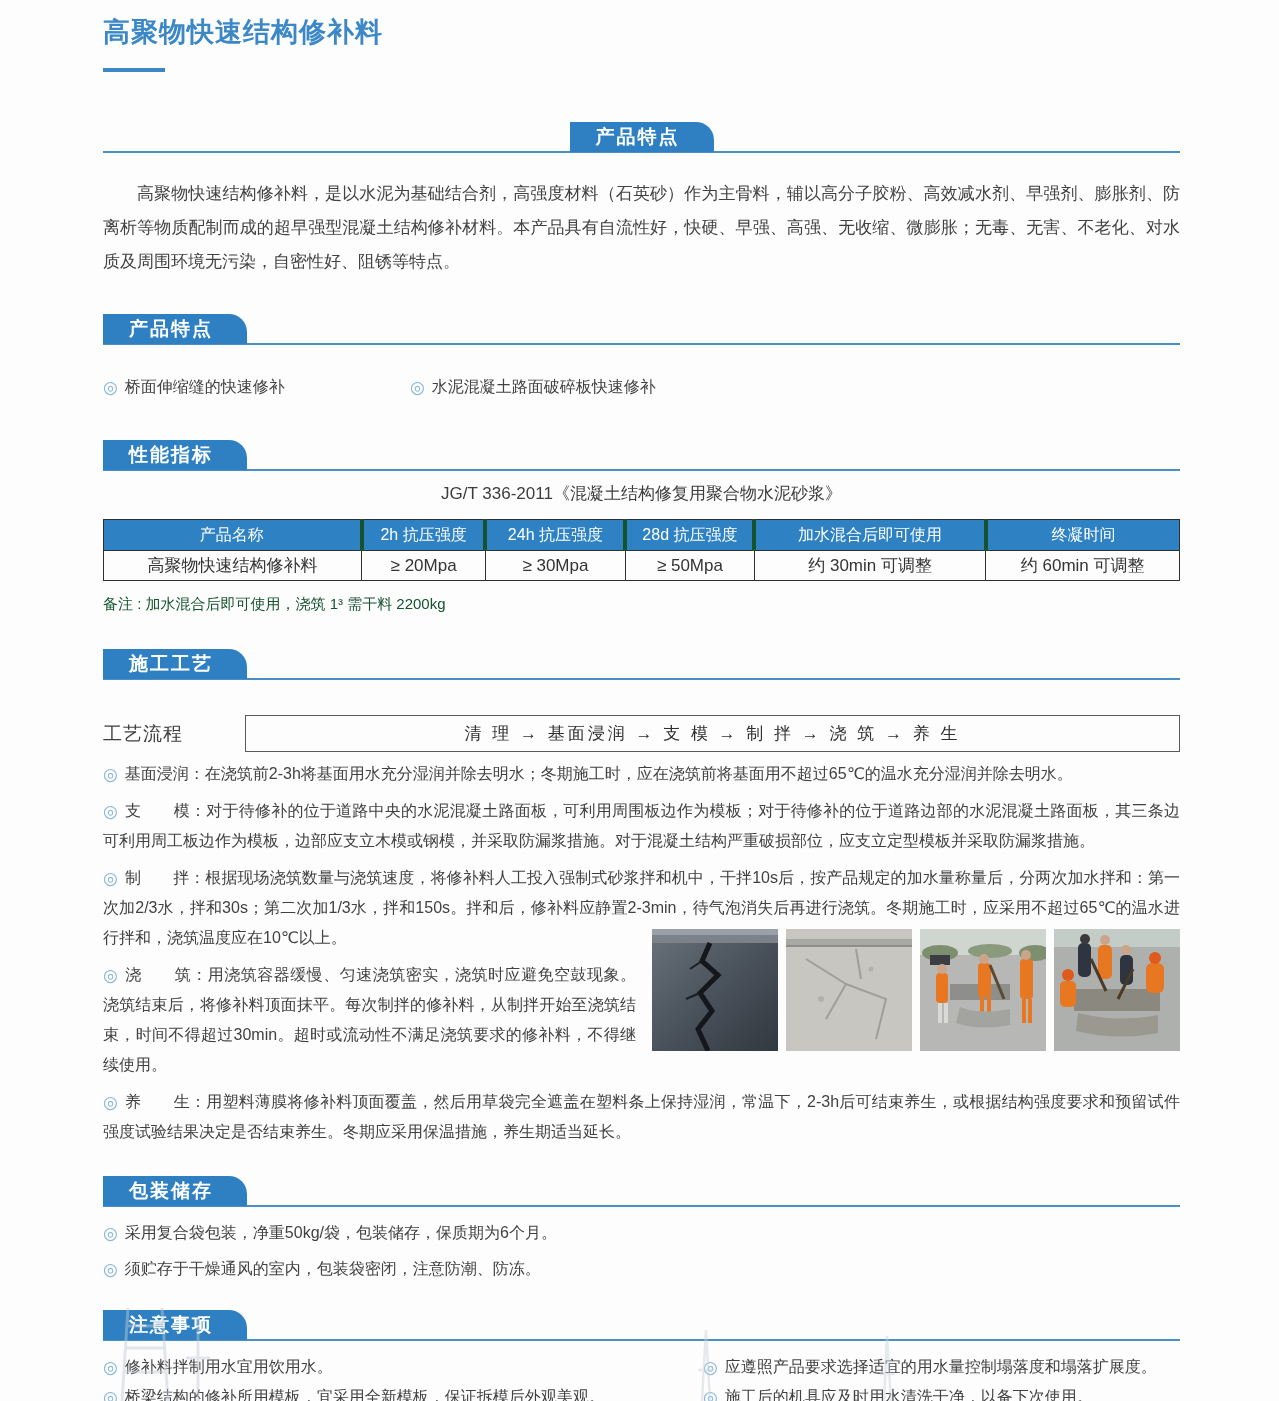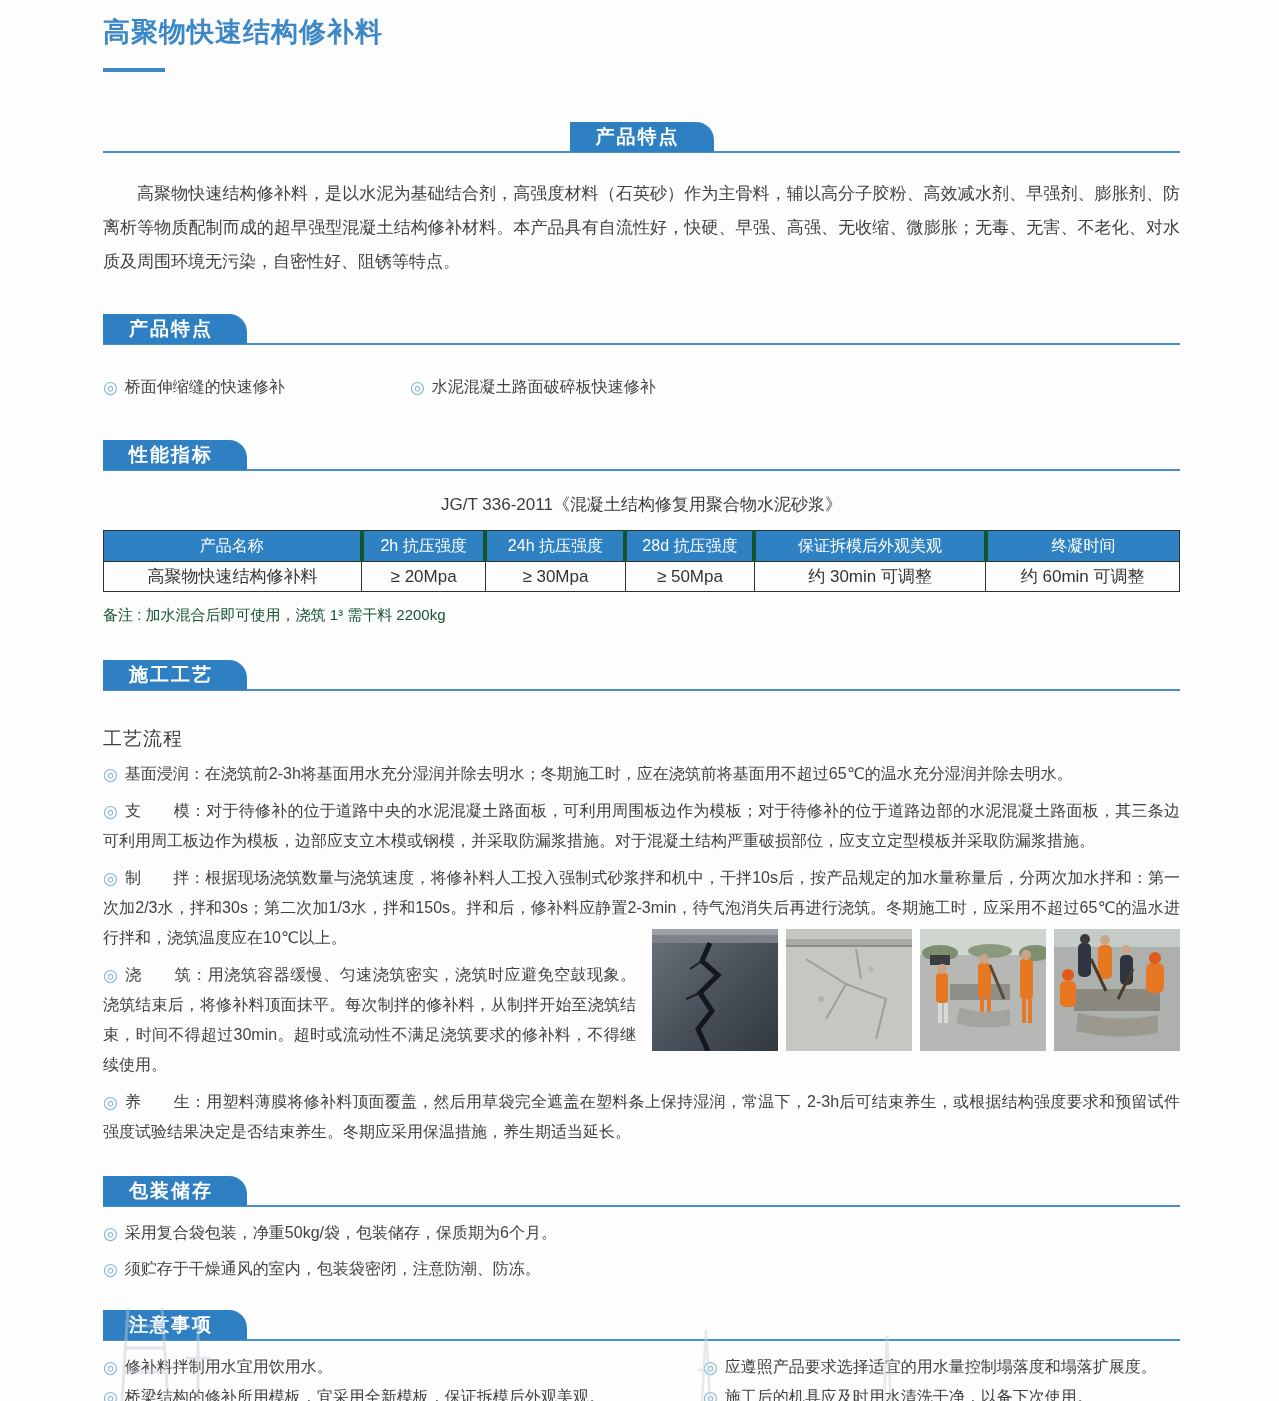--- a/index.html
+++ b/index.html
@@ -32,21 +32,21 @@
   }
 
   
   .bullet { color:#86b7da; font-size:17px; margin-right:7px; position:relative; top:1px; }
   .bullet-line { font-size:16px; line-height:20px; color:#414141; }
 
   .app-row { display:flex; margin-top:32px; }
   .app-row .bullet-line:first-child { width:307px; }
 
   
-  .standard-caption { margin-top:22px; text-align:center; font-size:17px; color:#3c3c3c; }
+  .standard-caption { margin-top:11px; text-align:center; font-size:17px; color:#3c3c3c; }
   table.perf { width:100%; border-collapse:collapse; margin-top:14px; border:1px solid #2f2f2f; }
   table.perf th {
     background:#2e82c4; color:#ffffff; font-weight:normal; font-size:16px;
     height:31px; border-right:4px solid #14532d; border-bottom:1px solid #2f2f2f;
   }
   table.perf th:last-child { border-right:1px solid #2f2f2f; }
   table.perf td {
     border:1px solid #2f2f2f; text-align:center; font-size:17px; height:30px; color:#333;
   }
   .perf-note { margin-top:14px; font-size:15px; color:#14532d; }
@@ -112,40 +112,41 @@
         <col style="width:12%">
         <col style="width:21.5%">
         <col style="width:18%">
     </colgroup>
     <tbody>
         <tr>
       <th>产品名称</th>
       <th>2h 抗压强度</th>
       <th>24h 抗压强度</th>
       <th>28d 抗压强度</th>
-      <th>保证拆模后外观美观</th>
+      <th>加水混合后即可使用</th>
       <th>终凝时间</th>
     </tr>
     <tr>
       <td>高聚物快速结构修补料</td>
       <td>≥ 20Mpa</td>
       <td>≥ 30Mpa</td>
       <td>≥ 50Mpa</td>
       <td>约 30min 可调整</td>
       <td>约 60min 可调整</td>
     </tr>
   </tbody>
     </table>
   <div class="perf-note">备注 : 加水混合后即可使用，浇筑 1³ 需干料 2200kg</div>
 
   <div class="section-head" style="margin-top:34px;">
     <span class="section-tab">施工工艺</span>
   </div>
   <div class="flow-row">
     <div class="flow-label">工艺流程</div>
+    <div class="flow-box">清  理 → 基面浸润 → 支  模 → 制  拌 → 浇  筑 → 养  生</div>
   </div>
 
   <div class="step"><span class="bullet">◎</span><span>基面浸润：在浇筑前2-3h将基面用水充分湿润并除去明水；冬期施工时，应在浇筑前将基面用不超过65℃的温水充分湿润并除去明水。</span></div>
   <div class="step"><span class="bullet">◎</span><span>支　　模：对于待修补的位于道路中央的水泥混凝土路面板，可利用周围板边作为模板；对于待修补的位于道路边部的水泥混凝土路面板，其三条边可利用周工板边作为模板，边部应支立木模或钢模，并采取防漏浆措施。对于混凝土结构严重破损部位，应支立定型模板并采取防漏浆措施。</span></div>
   <div class="step"><span class="bullet">◎</span><span>制　　拌：根据现场浇筑数量与浇筑速度，将修补料人工投入强制式砂浆拌和机中，干拌10s后，按产品规定的加水量称量后，分两次加水拌和：第一次加2/3水，拌和30s；第二次加1/3水，拌和150s。拌和后，修补料应静置2-3min，待气泡消失后再进行浇筑。冬期施工时，应采用不超过65℃的温水进行拌和，浇筑温度应在10℃以上。</span></div>
 
   <div class="photo-strip">
     <div class="photo">
       <svg width="126" height="122" viewBox="0 0 126 122">
         <defs>

